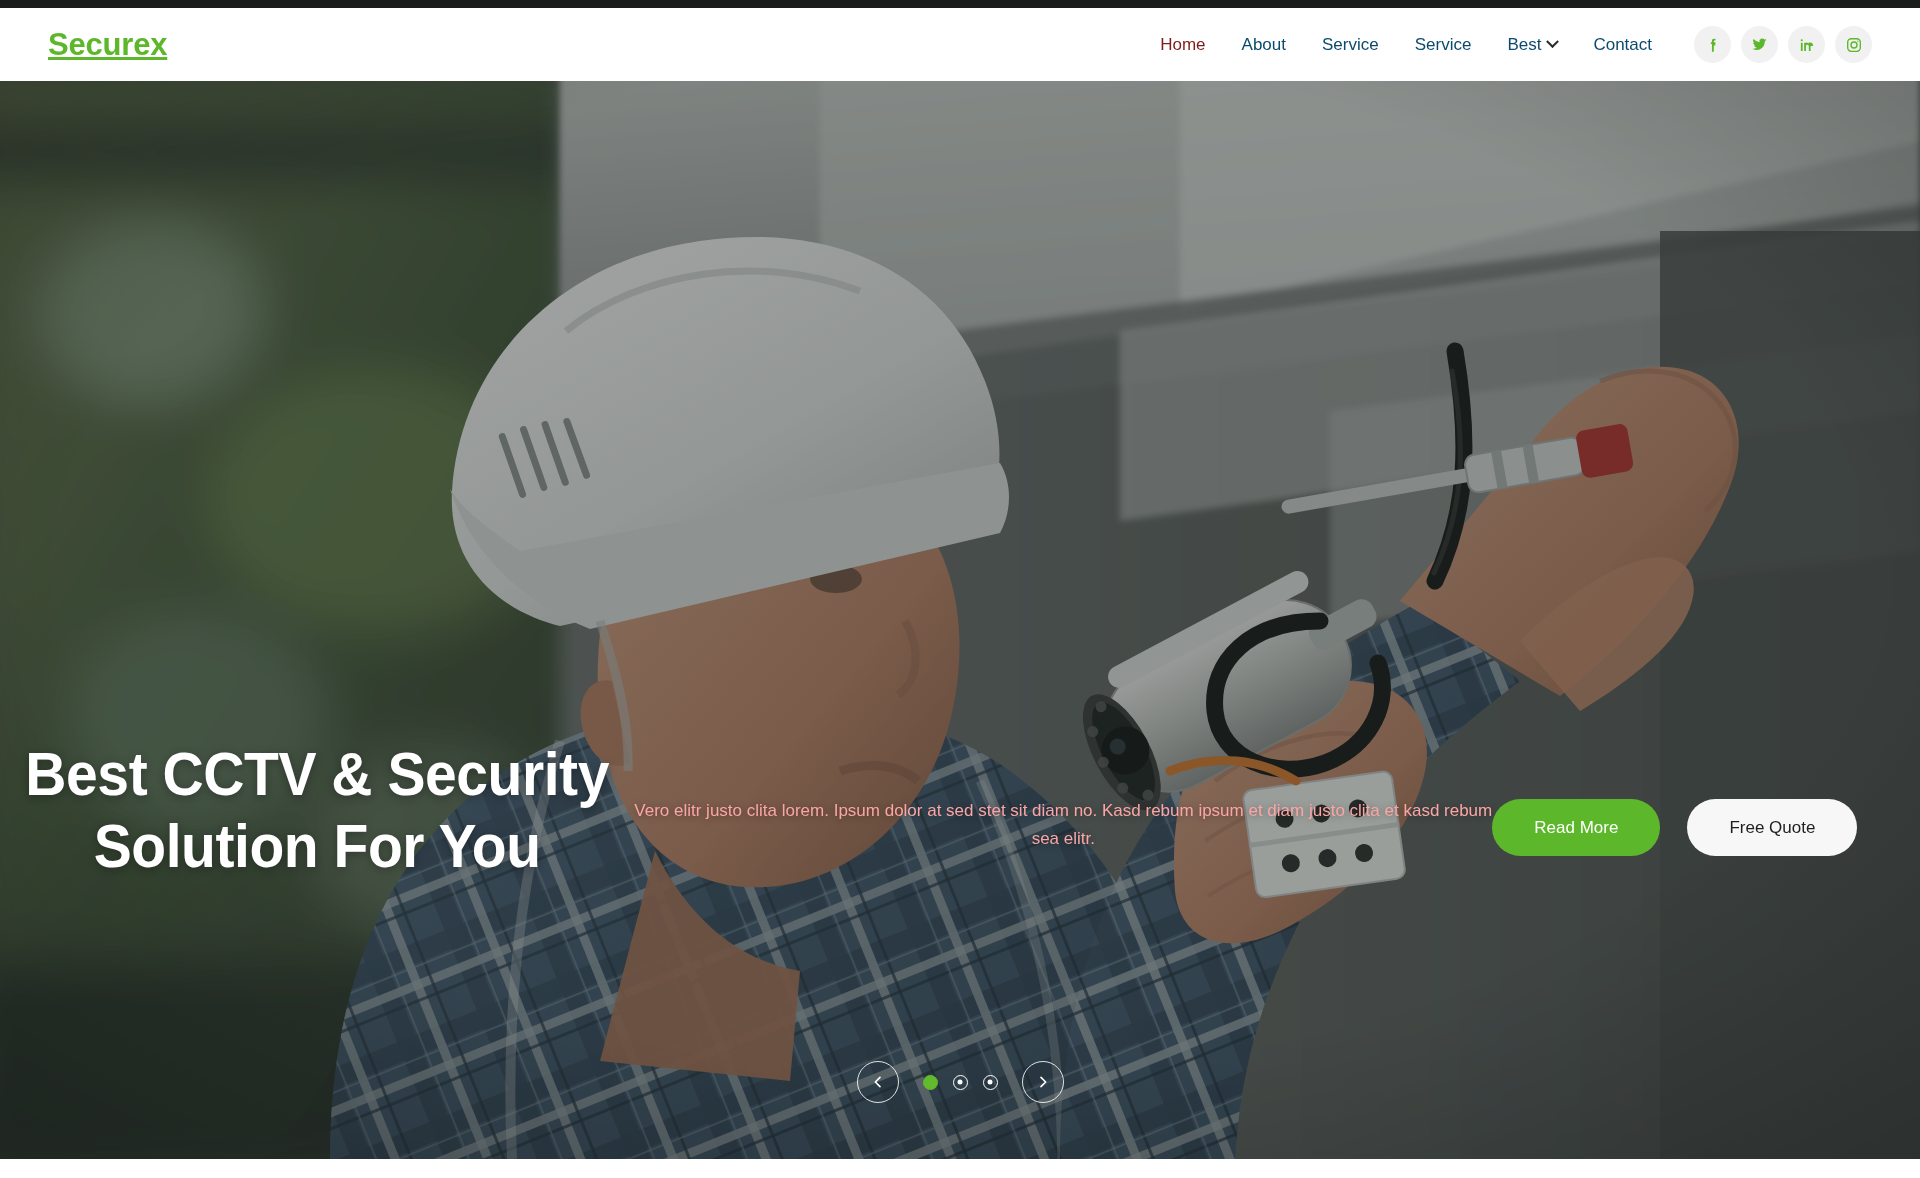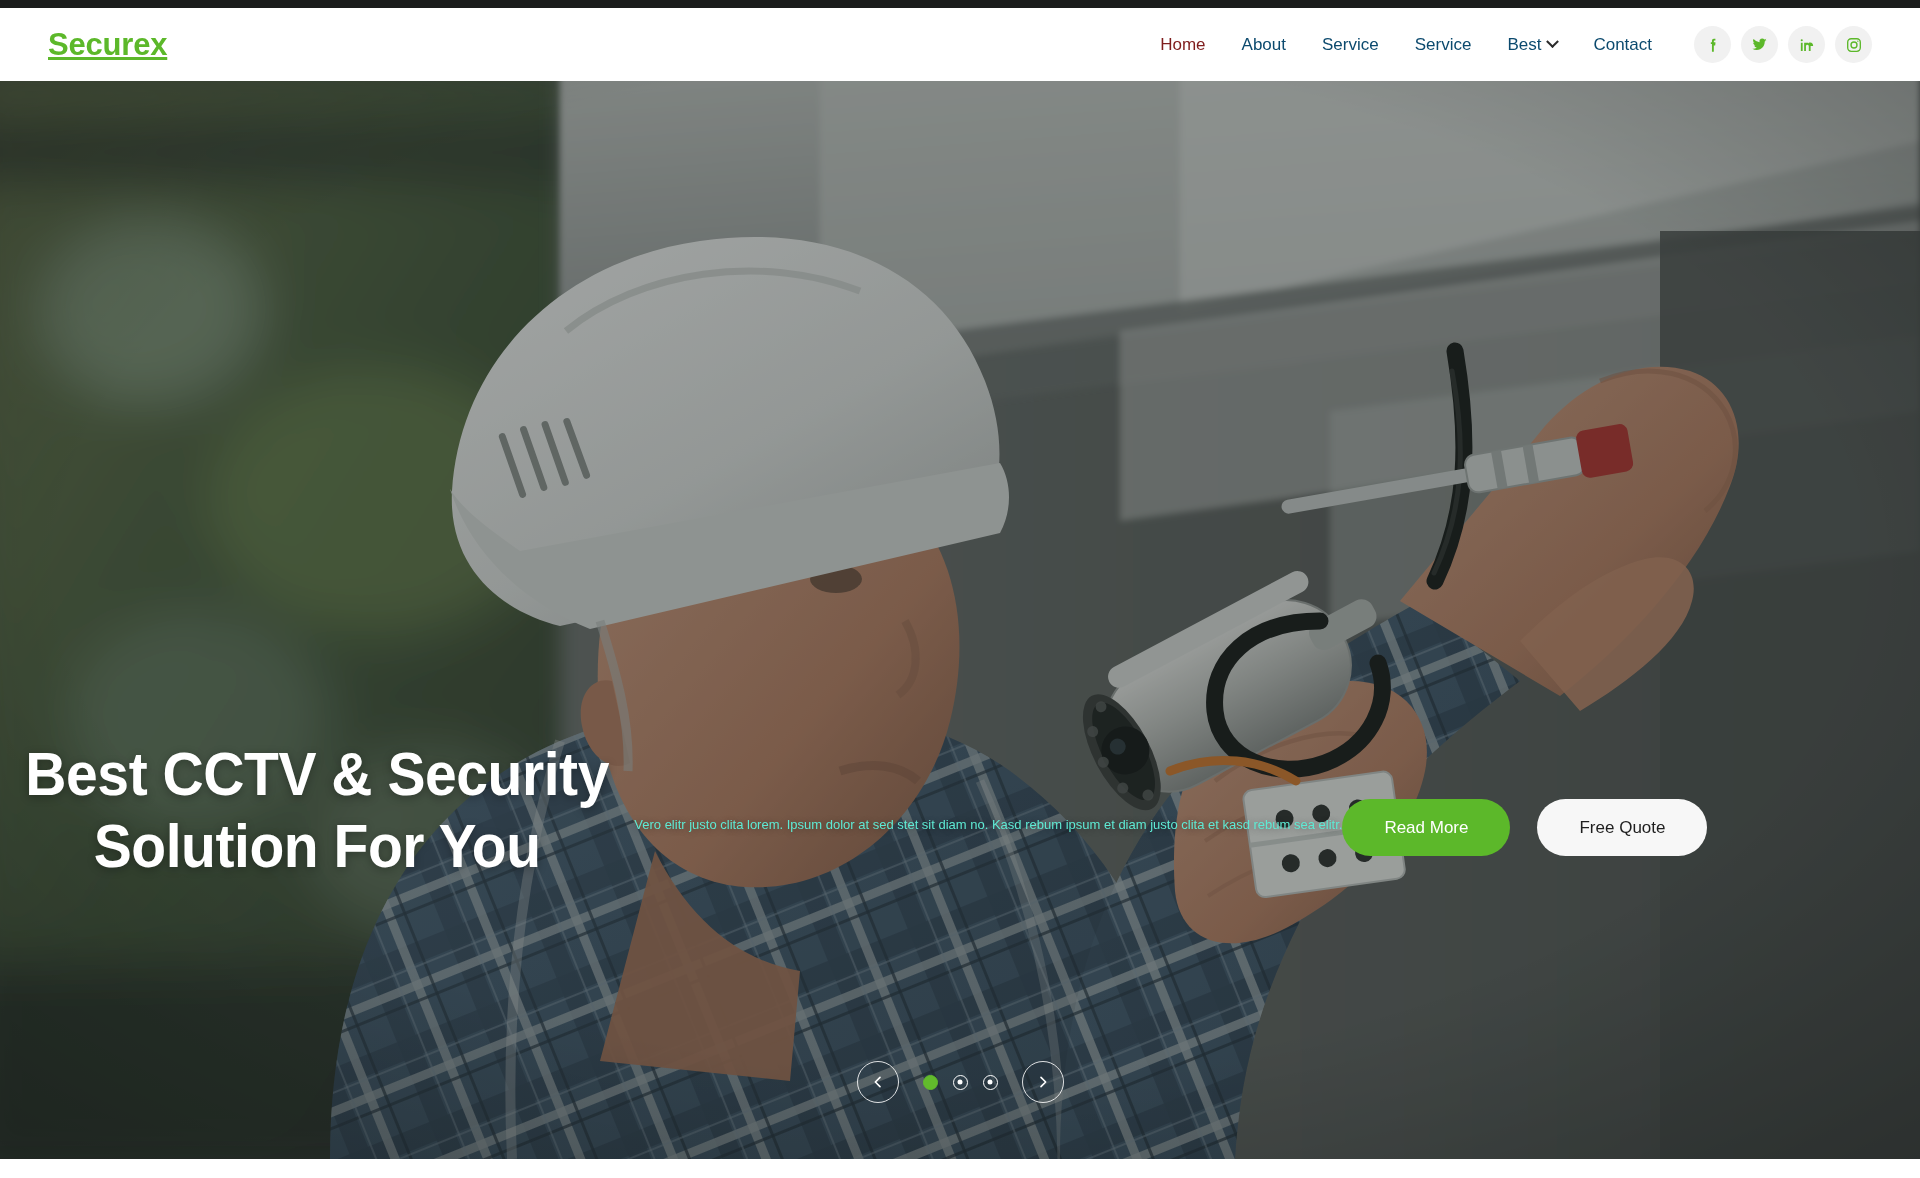--- a/index.html
+++ b/index.html
@@ -63,21 +63,21 @@
   }
   .hero-title {
     font-size:62px; font-weight:bold; color:#ffffff;
     line-height:1.16; letter-spacing:-0.5px;
     max-width:700px;
     text-shadow:0 2px 10px rgba(0,0,0,.30);
     font-family:"Liberation Sans", sans-serif;
     transform:scaleX(0.92); transform-origin:center;
   }
   .hero-sub {
-    margin-top:30px; font-size:13px; color:#5eead4;
+    margin-top:30px; font-size:17px; color:#fca5a5;
     line-height:1.62; max-width:858px;
     text-shadow:0 1px 7px rgba(0,0,0,.35);
   }
   .hero-btns { margin-top:35px; display:flex; gap:27px; }
   .btn {
     border:none; cursor:pointer; border-radius:50px;
     font-size:17px; line-height:1;
     padding:0 42px; height:57px;
     display:inline-flex; align-items:center; justify-content:center;
     font-family:"Liberation Sans", sans-serif;

